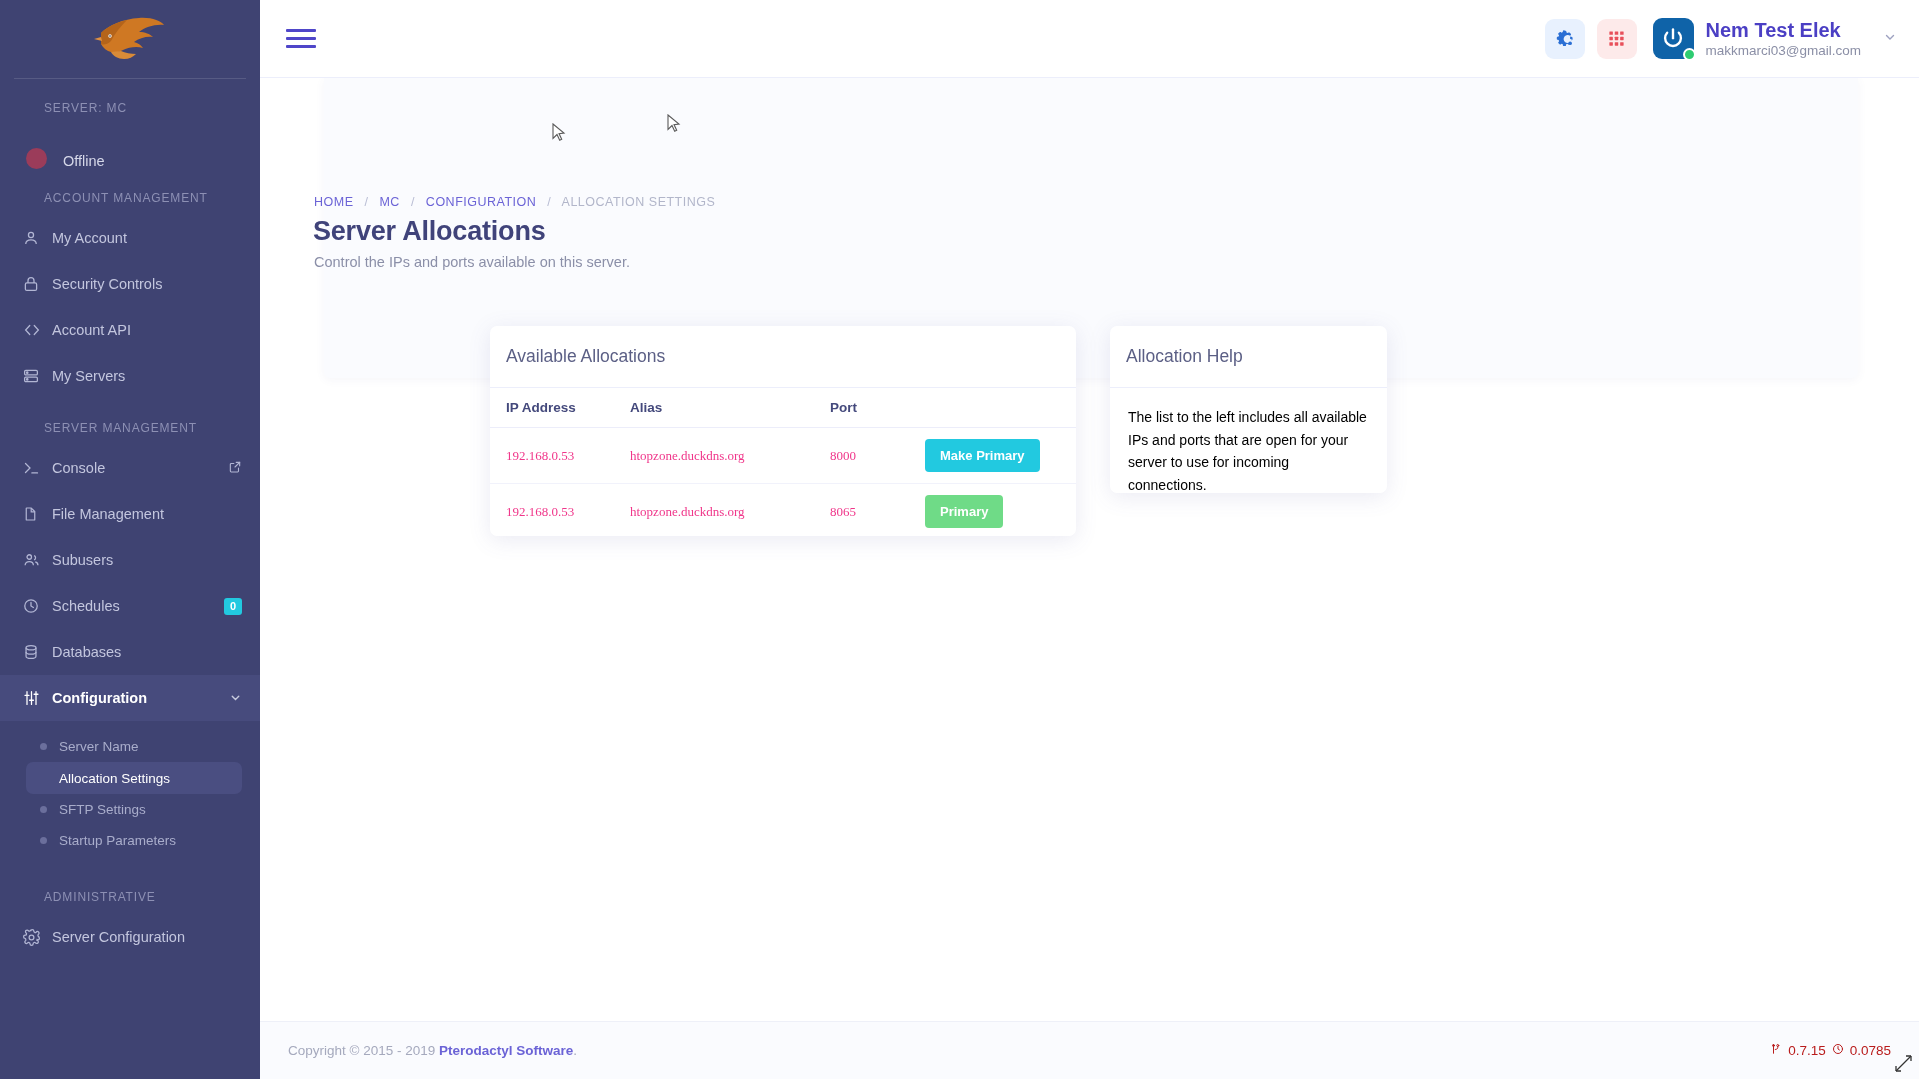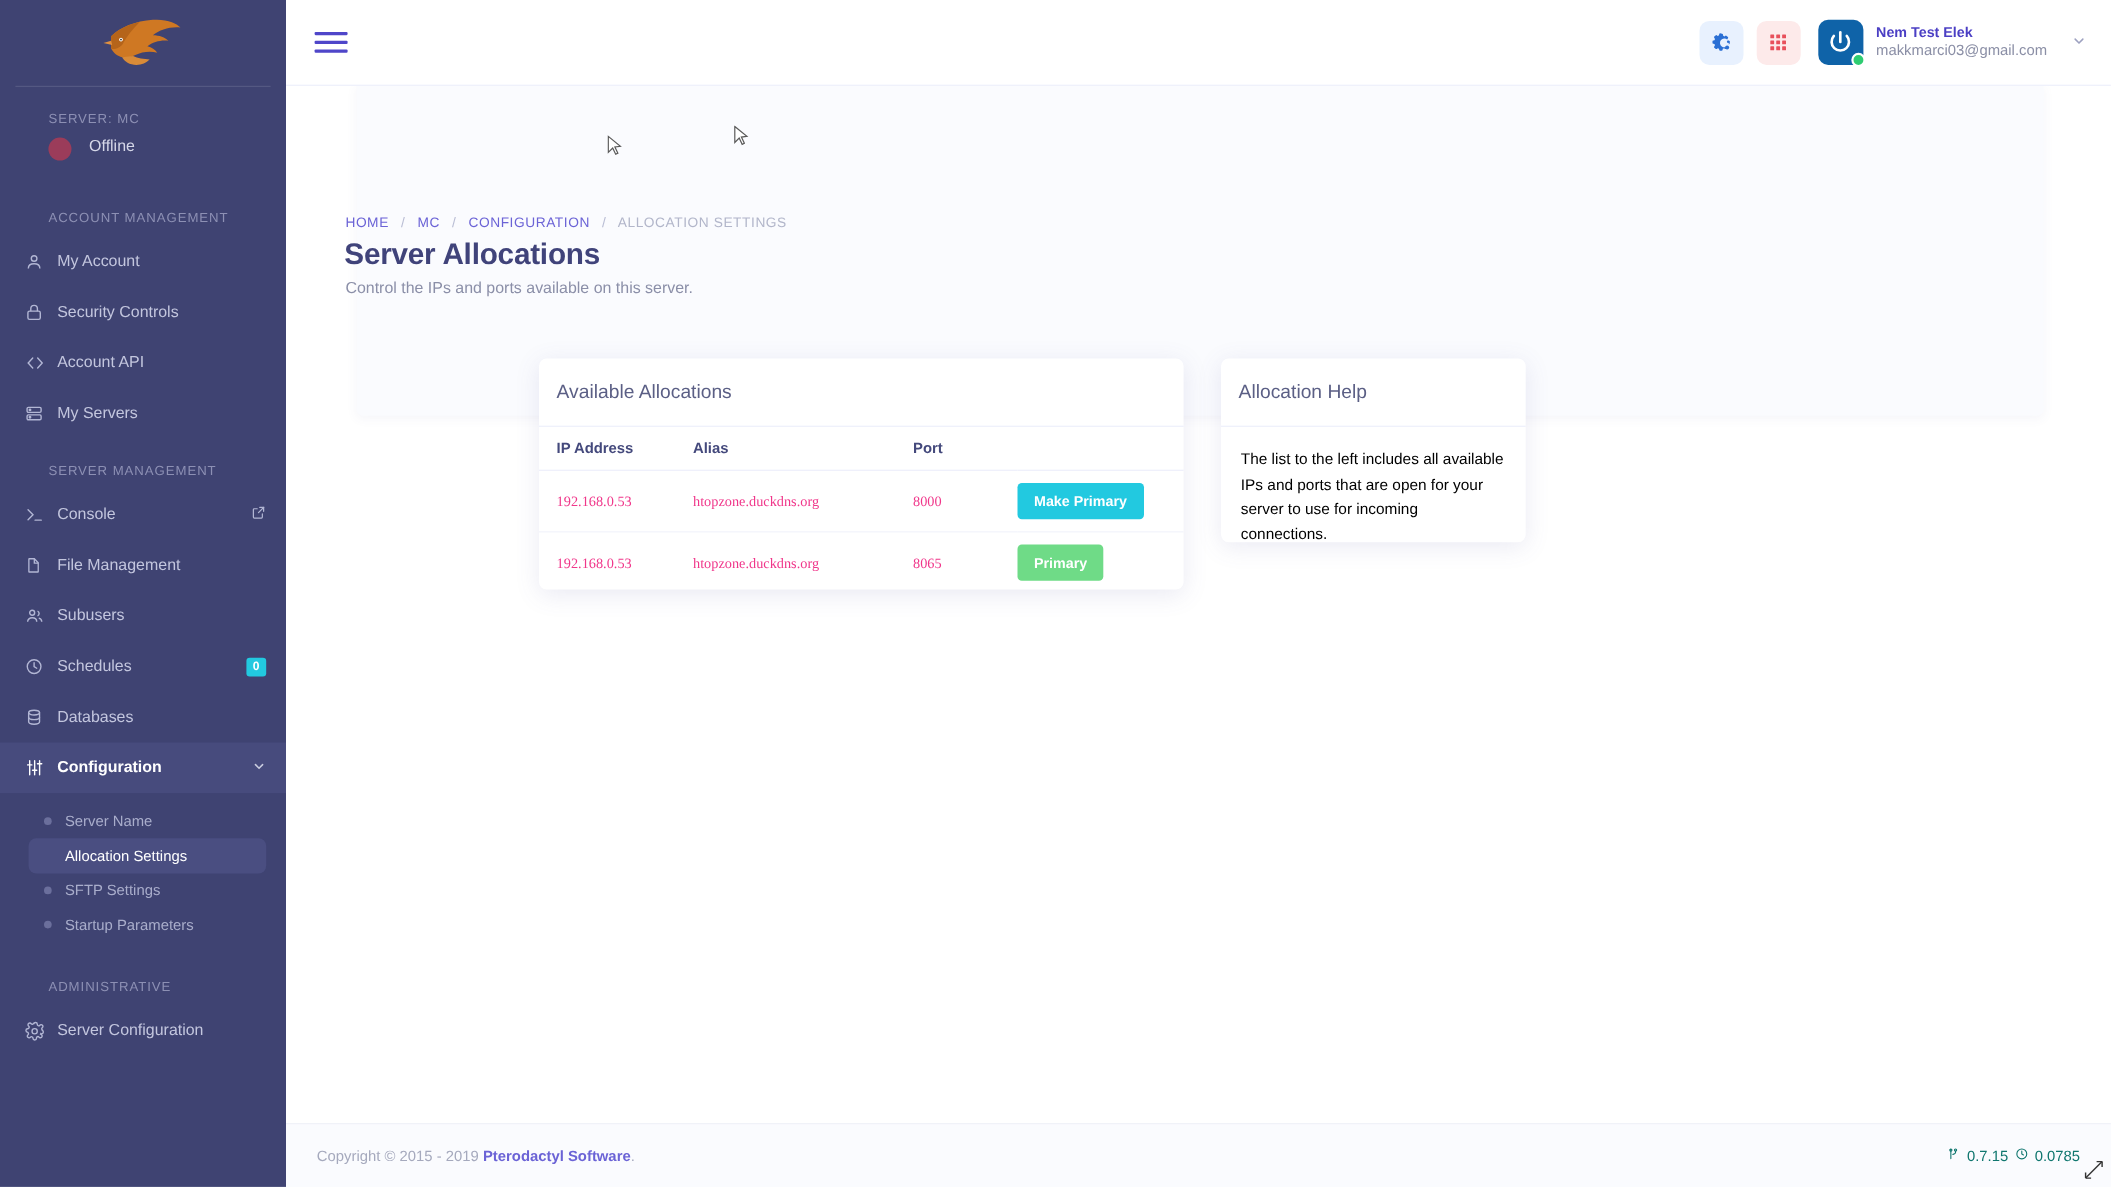--- a/index.html
+++ b/index.html
@@ -33,21 +33,21 @@
   }
   .nav-item .ico { width: 30px; flex: 0 0 30px; display: flex; align-items: center; color: #b2b6d4; }
   .nav-item .txt { flex: 1; white-space: nowrap; }
   .nav-item.active { background: #474b7d; color: #ffffff; font-weight: bold; }
   .nav-item.active .ico { color: #ffffff; }
 
   .status-dot-big {
     width: 21px; height: 21px; border-radius: 50%;
     background: #9b3c5a; margin-left: 4px; flex: 0 0 21px;
   }
-  .status-row { display:flex; align-items:flex-start; height: 44px; padding: 0 40px; color:#d5d7e8; font-size: 14.5px; }
+  .status-row { display:flex; align-items:flex-end; height: 44px; padding: 0 22px; color:#d5d7e8; font-size: 14.5px; }
   .status-row .txt { margin-left: 16px; }
 
   .badge {
     background: #22c9e0; color: #fff; font-size: 11px; font-weight: bold;
     border-radius: 3px; padding: 2px 6px; line-height: 13px;
   }
   .ext-ico { color: #b2b6d4; }
   .chev { color: #c9ccdf; font-size: 11px; }
 
   .submenu { padding: 10px 0 6px 0; }
@@ -82,21 +82,21 @@
   .avatar-block { display: flex; align-items: center; margin-left: 16px; }
   .avatar {
     width: 41px; height: 41px; border-radius: 9px; background: #0f63a8;
     position: relative; display:flex; align-items:center; justify-content:center;
   }
   .avatar .dot {
     position: absolute; right: -2px; bottom: -2px; width: 13px; height: 13px;
     border-radius: 50%; background: #2ecc71; border: 2px solid #ffffff;
   }
   .user-meta { margin-left: 12px; line-height: 1.25; }
-  .user-name { color: #4b3fc4; font-size: 13px; font-weight: bold; }
+  .user-name { color: #4b3fc4; font-size: 20px; font-weight: bold; }
   .user-mail { color: #8b8fa6; font-size: 13.5px; }
   .caret { margin-left: 22px; color: #9da1c0; font-size: 12px; }
 
   .content { flex: 1; position: relative; background: #ffffff; overflow: hidden; }
 
   .page-card {
     position: absolute; left: 64px; top: 0; width: 1534px; height: 300px;
     background: #fafbfe; border-radius: 0 0 6px 6px;
     box-shadow: 0 2px 10px rgba(80,85,150,0.06);
   }
@@ -145,21 +145,21 @@
   .btn-primary-make { background: #22c9e0; }
   .btn-primary-on  { background: #6fdb87; }
 
   .footer {
     height: 58px; background: #fafbfe; border-top: 1px solid #eef0f8;
     display: flex; align-items: center; padding: 0 28px 0 28px; font-size: 13.5px;
   }
   .footer .cp { color: #a5a9bd; }
   .footer .cp a { color: #6b63d6; text-decoration: none; font-weight: bold; }
   .footer .spacer { flex: 1; }
-  .footer .ver { color: #0f766e; display: flex; align-items: center; gap: 6px; }
+  .footer .ver { color: #b91c1c; display: flex; align-items: center; gap: 6px; }
 
   .cursor { position: absolute; width: 14px; height: 19px; pointer-events: none; z-index: 40; }
   .resize-cursor { position: absolute; right: 6px; bottom: 6px; width: 20px; height: 20px; z-index: 40; }
 </style>
 </head>
 <body>
 
 <div class="app">
 
   <aside class="sidebar">

